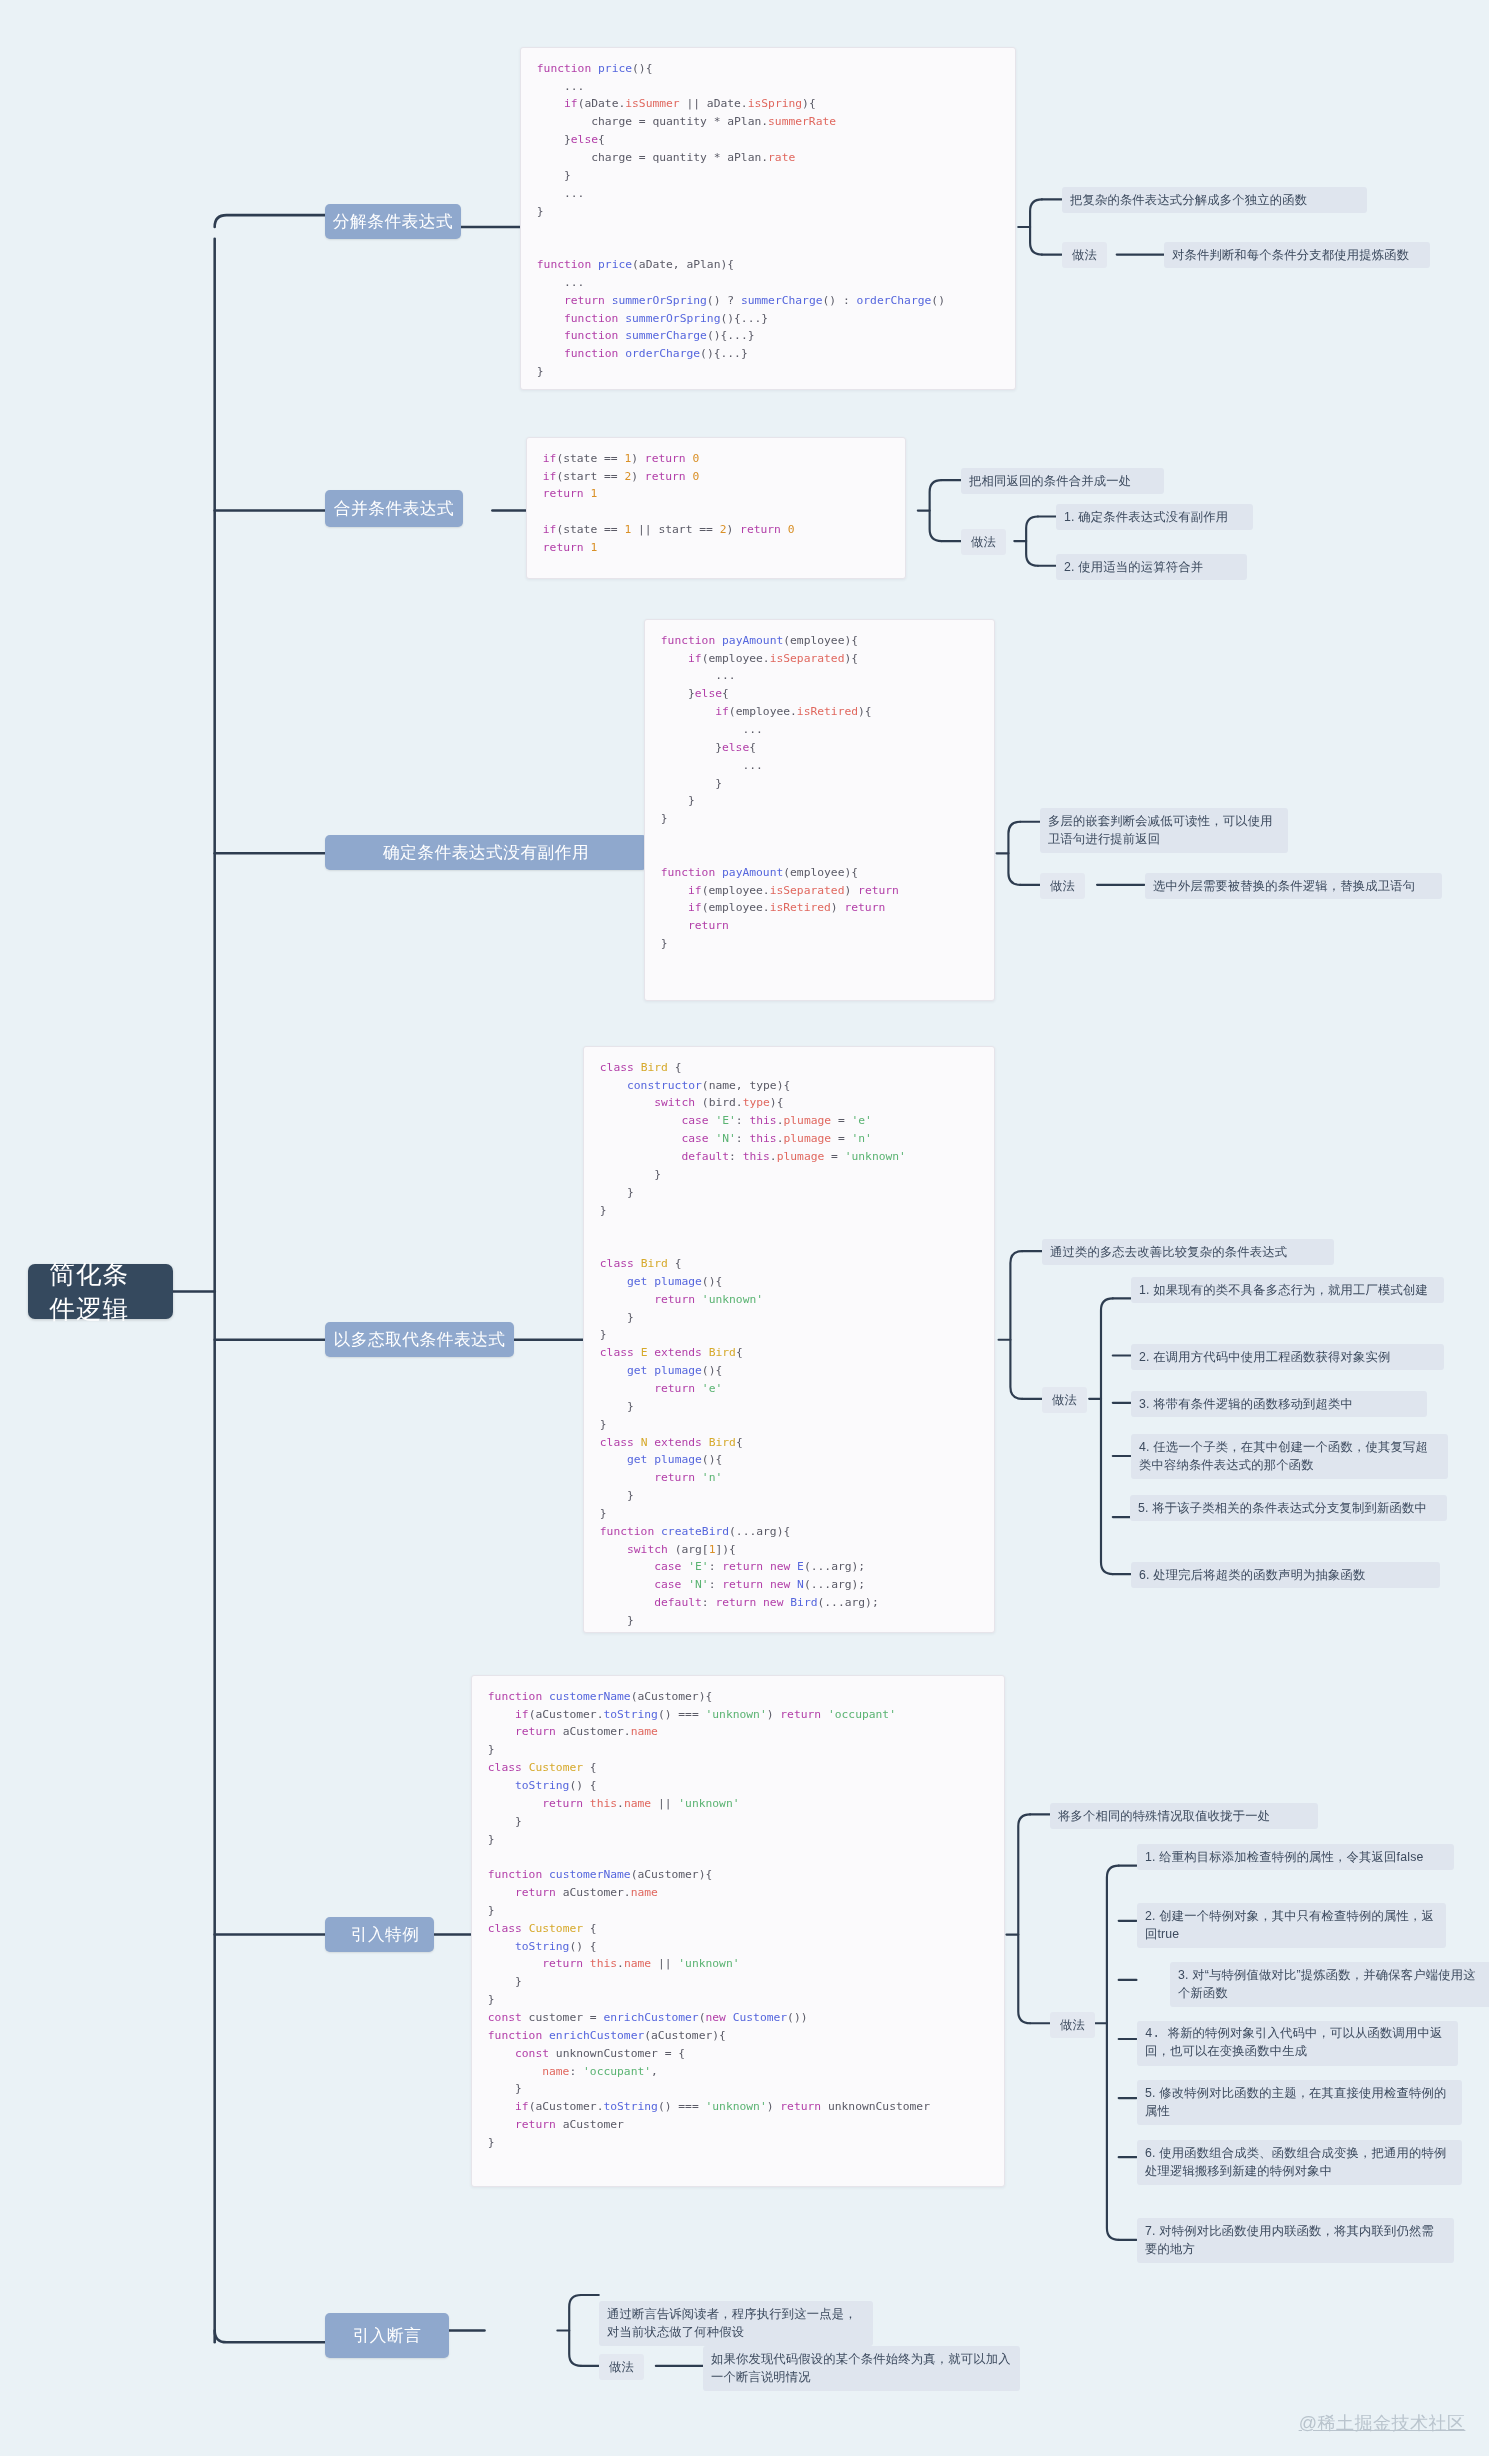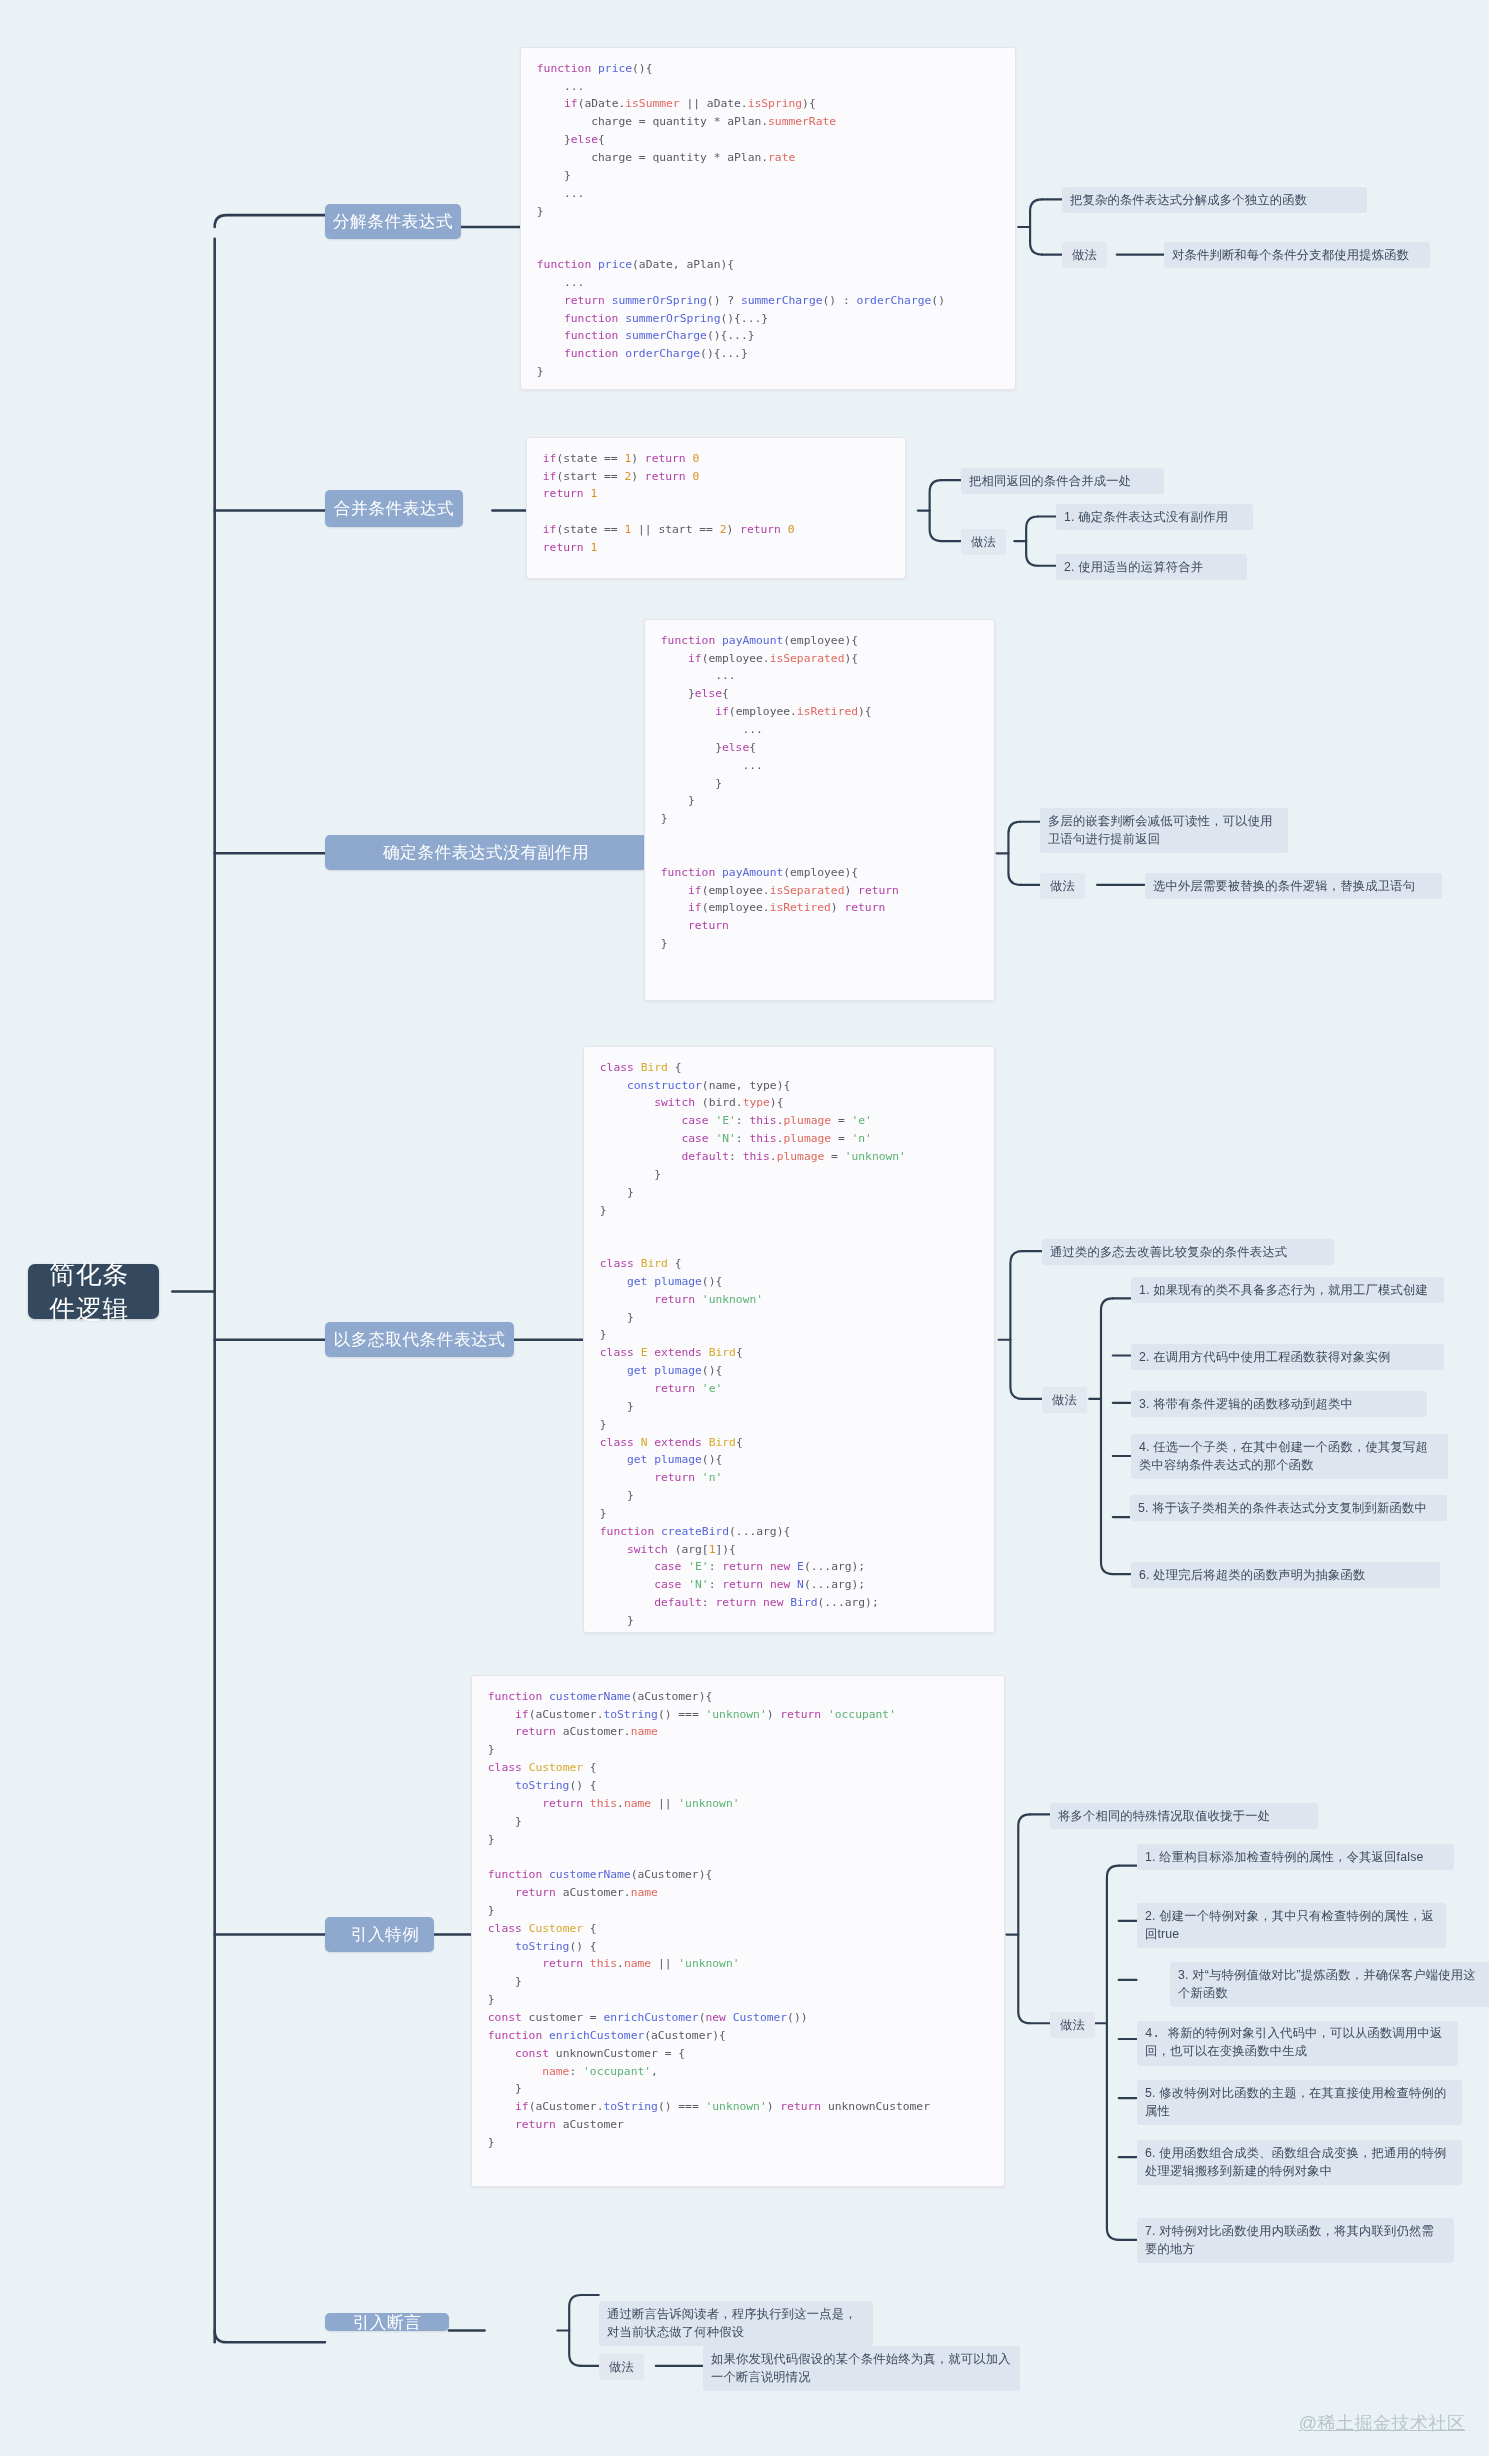--- a/index.html
+++ b/index.html
@@ -165,21 +165,21 @@
       <path d="M1136 2274 H 1154"></path>
 
       <path d="M566 2366 H 578"></path>
       <path d="M590 2330 q-12 0 -12 12 V 2390 q0 12 12 12"></path>
       <path d="M590 2330 H 608"></path>
       <path d="M590 2402 H 608"></path>
       <path d="M666 2402 H 714"></path>
     </g>
   </svg>
 
-  <div class="root-node" style="left:27.6px; top:1264px; width:131px; height:55px;">
+  <div class="root-node" style="left:27.6px; top:1264px; width:145px; height:55px;">
     <span>简化条件逻辑</span>
   </div>
 
   <div class="branch-node" style="left:325px; top:204px; width:136px; height:35px;">
     <span>分解条件表达式</span>
   </div>
 
   <div class="code-card" style="left:520px; top:47px; width:496px; height:343px;"><span class="k">function</span> <span class="fn">price</span>(){
     ...
     <span class="k">if</span>(aDate.<span class="pr">isSummer</span> || aDate.<span class="pr">isSpring</span>){
@@ -381,21 +381,21 @@
   <div class="leaf" style="left:1137px; top:2080px; width:325px;">
     <span>5. 修改特例对比函数的主题，在其直接使用检查特例的属性</span>
   </div>
   <div class="leaf" style="left:1137px; top:2140px; width:325px;">
     <span>6. 使用函数组合成类、函数组合成变换，把通用的特例处理逻辑搬移到新建的特例对象中</span>
   </div>
   <div class="leaf" style="left:1137px; top:2218px; width:317px;">
     <span>7. 对特例对比函数使用内联函数，将其内联到仍然需要的地方</span>
   </div>
 
-  <div class="branch-node" style="left:325px; top:2313px; width:124px; height:18px;">
+  <div class="branch-node" style="left:325px; top:2313px; width:124px; height:45px;">
     <span>引入断言</span>
   </div>
 
   <div class="leaf" style="left:599px; top:2301px; width:274px;">
     <span>通过断言告诉阅读者，程序执行到这一点是，对当前状态做了何种假设</span>
   </div>
   <div class="leaf method-label" style="left:599px; top:2354px; width:45px; text-align:center;">
     <span>做法</span>
   </div>
   <div class="leaf" style="left:703px; top:2346px; width:317px;">

